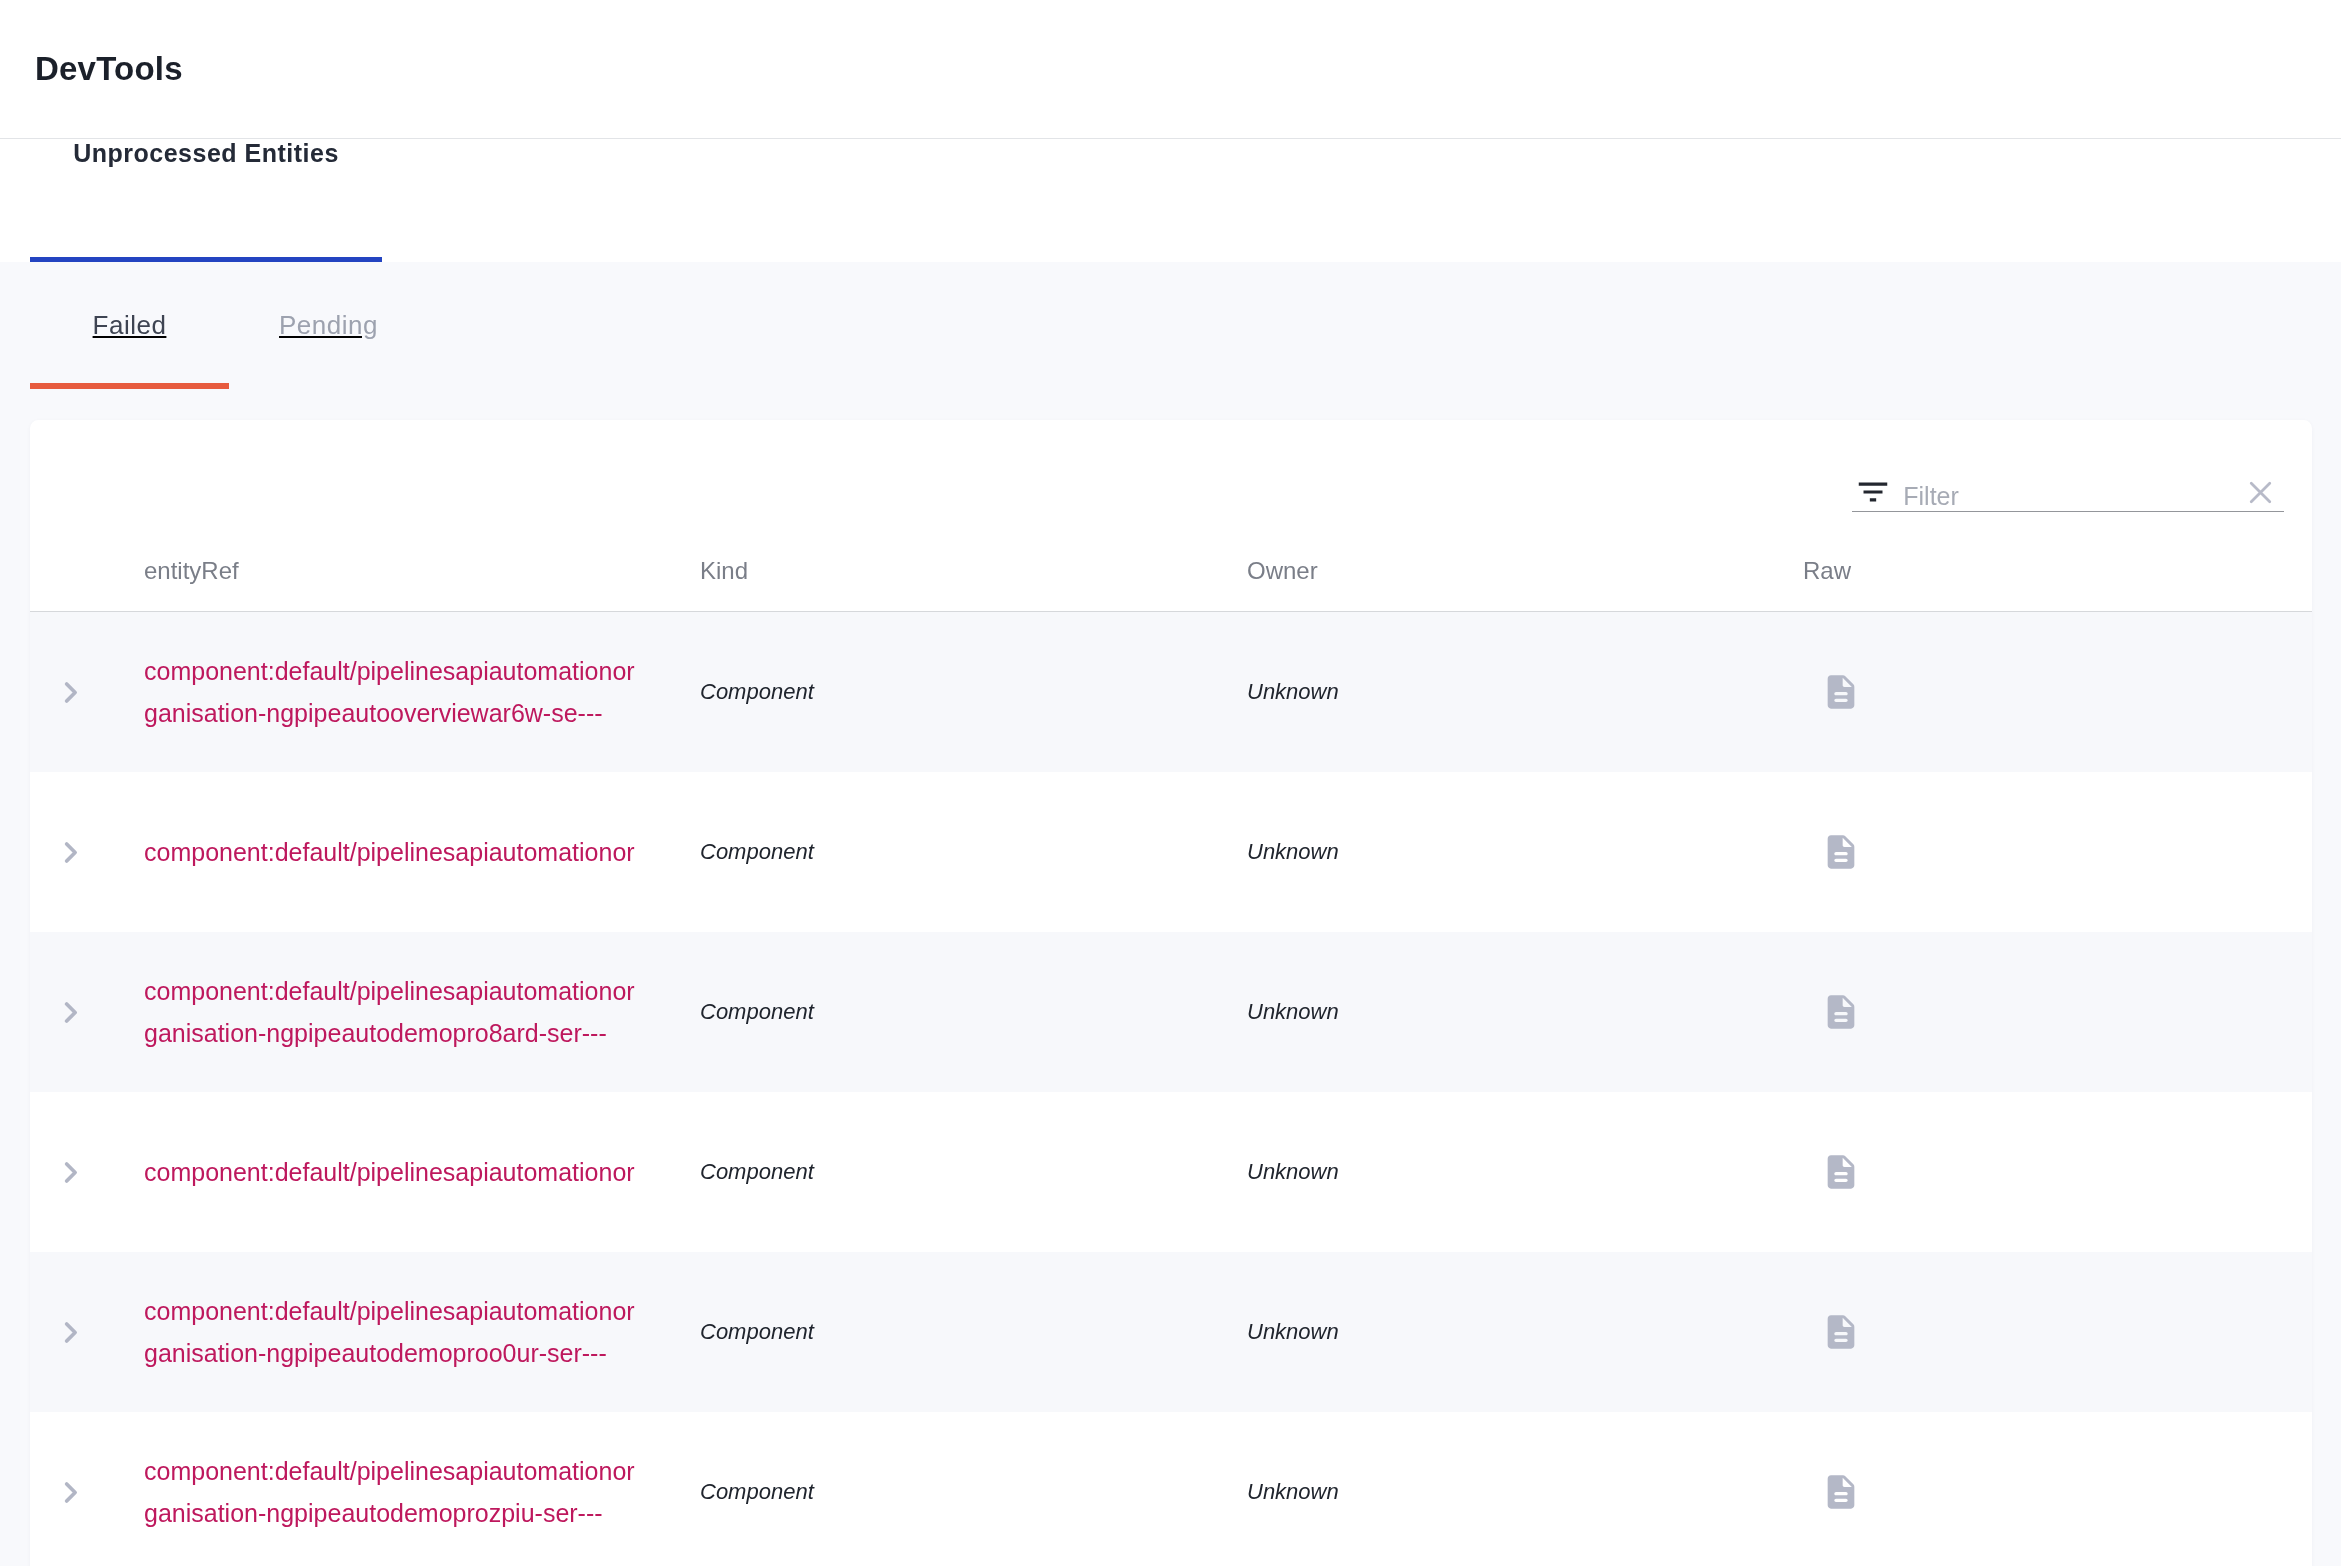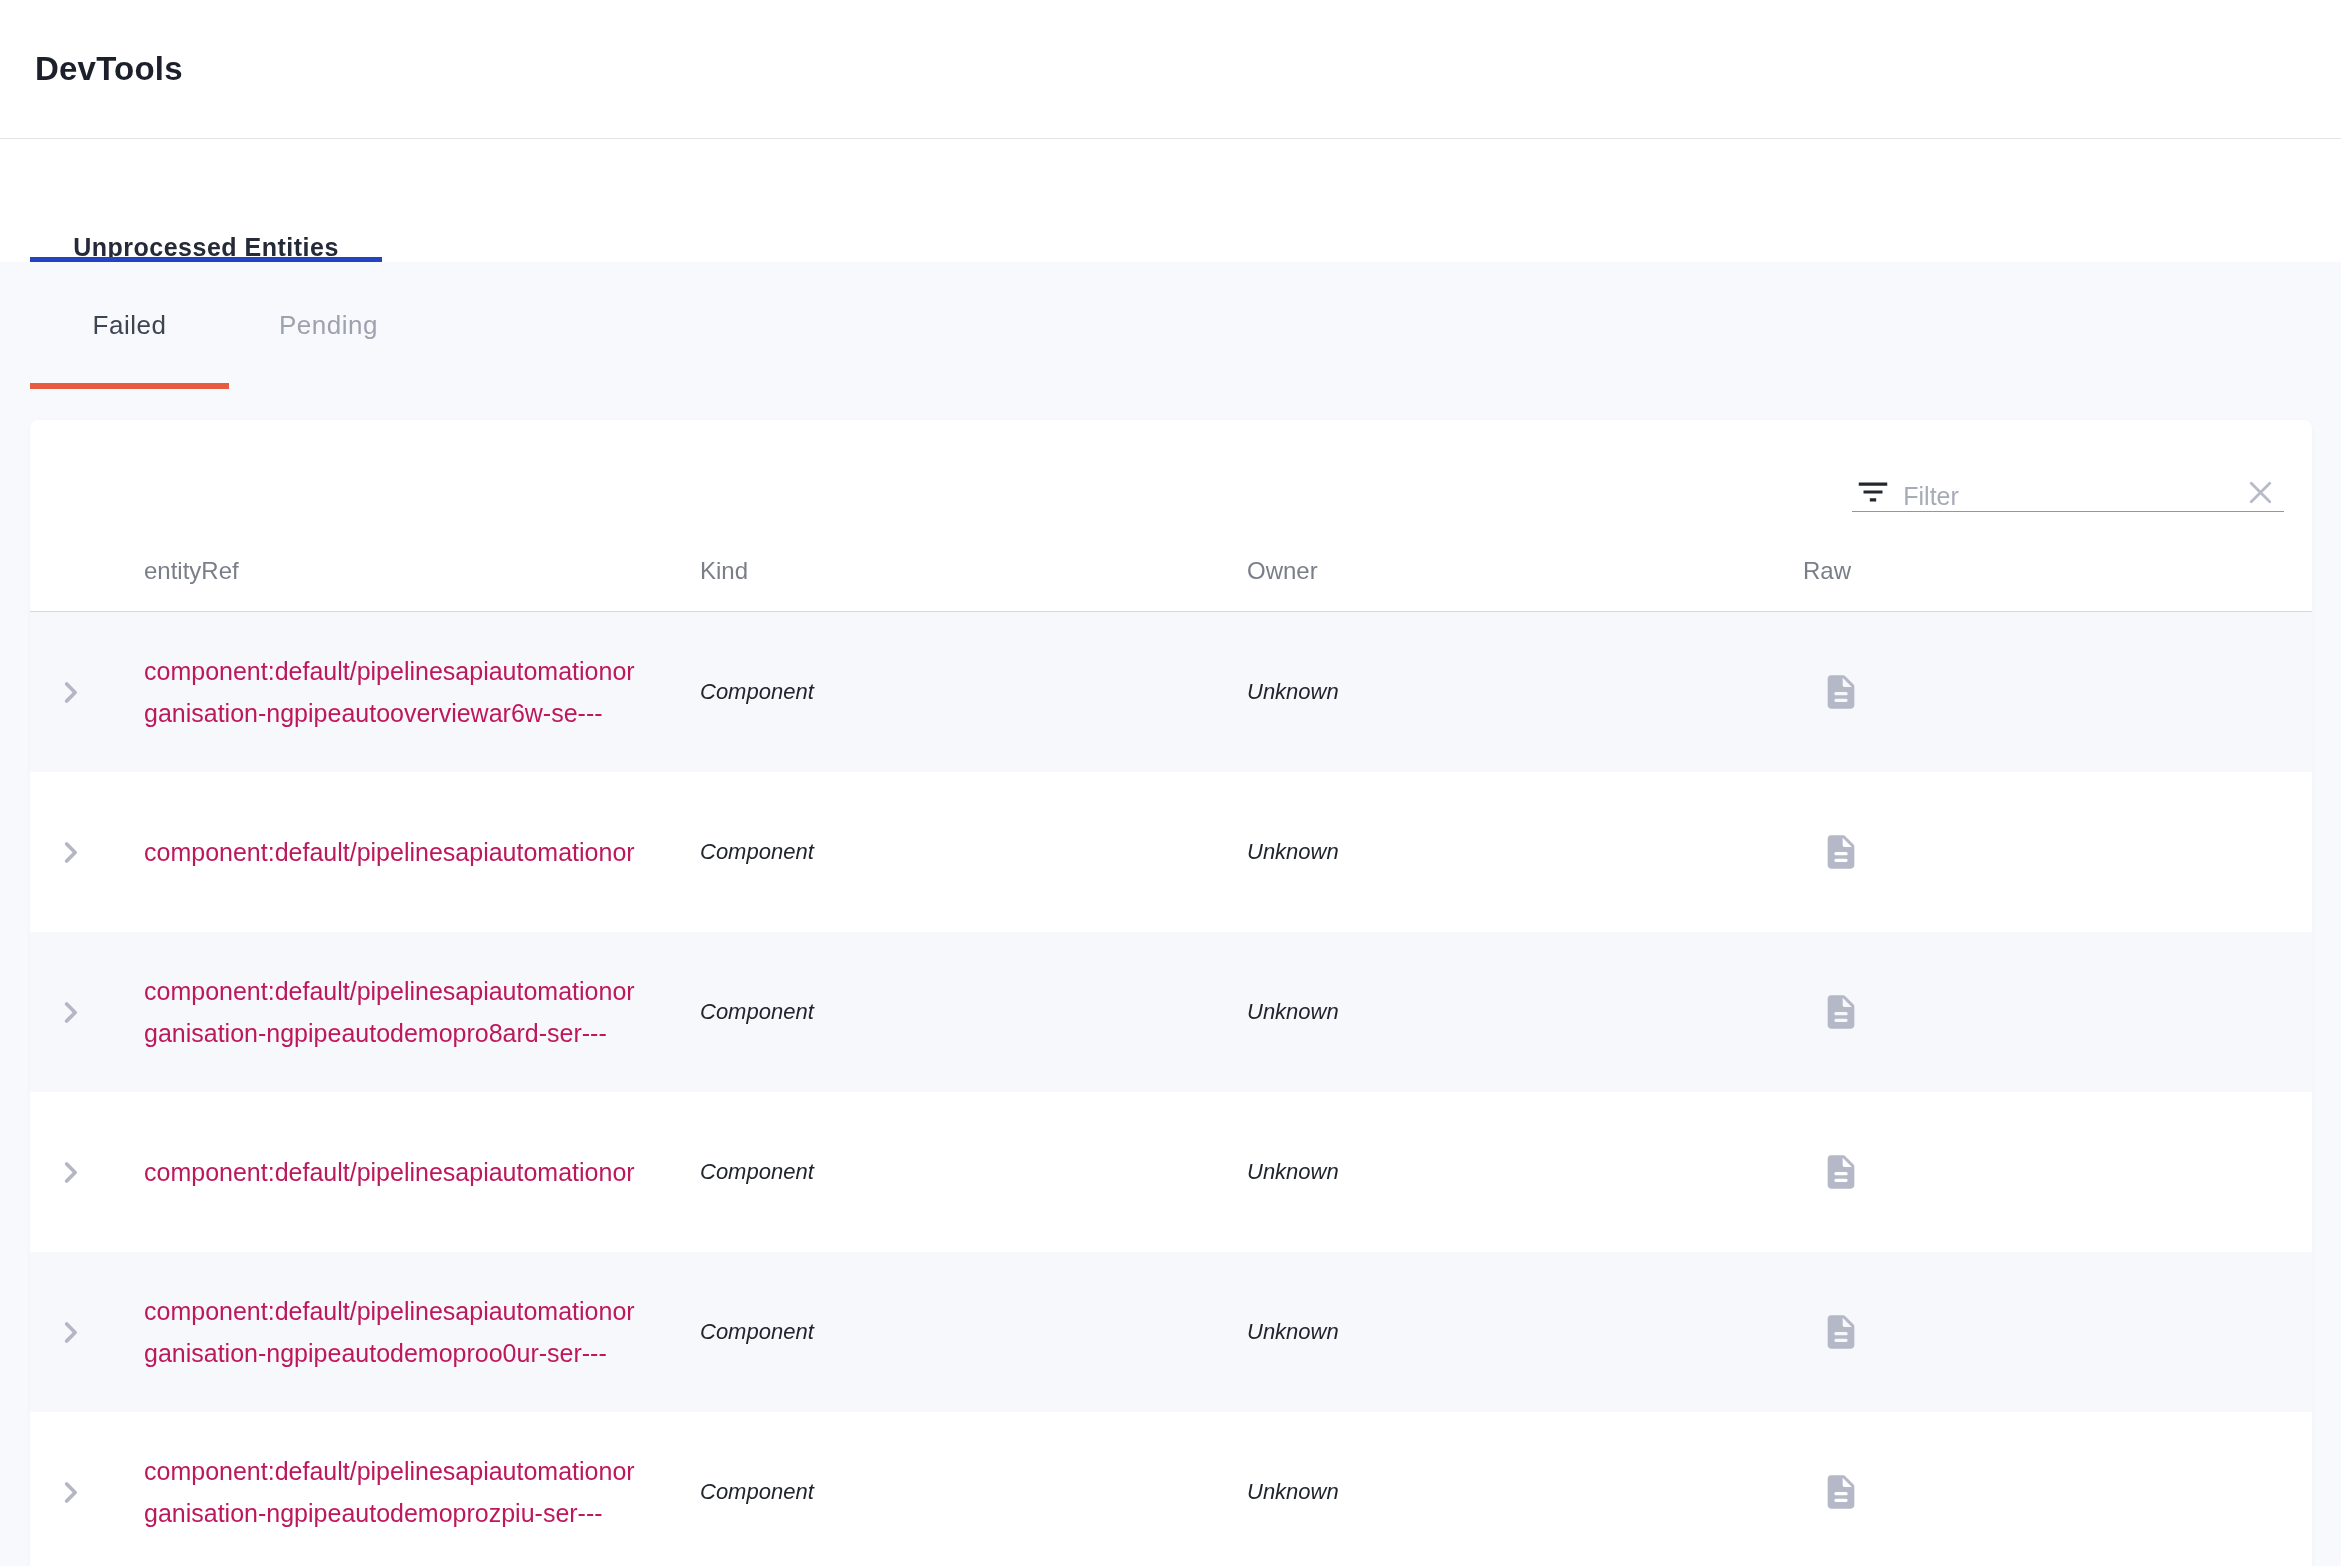--- a/index.html
+++ b/index.html
@@ -33,21 +33,21 @@
     height: 123px;
     background: #ffffff;
   }
   .primary-tab {
     position: absolute;
     left: 30px;
     top: 0;
     width: 352px;
     height: 100%;
     display: flex;
-    align-items: flex-end;
+    align-items: flex-start;
     justify-content: center;
     cursor: pointer;
   }
   .primary-tab .label {
     font-size: 25px;
     font-weight: 700;
     letter-spacing: 0.5px;
     color: #242a37;
   }
   .primary-tab-indicator {
@@ -64,20 +64,21 @@
     height: 1329px;
     background: #f8f9fc;
   }
 
   
   .status-tabs {
     position: relative;
     height: 127px;
     display: flex;
     padding-left: 30px;
+    text-decoration: underline;
   }
   .status-tab {
     position: relative;
     width: 199px;
     height: 100%;
     display: flex;
     align-items: center;
     justify-content: center;
     cursor: pointer;
   }

